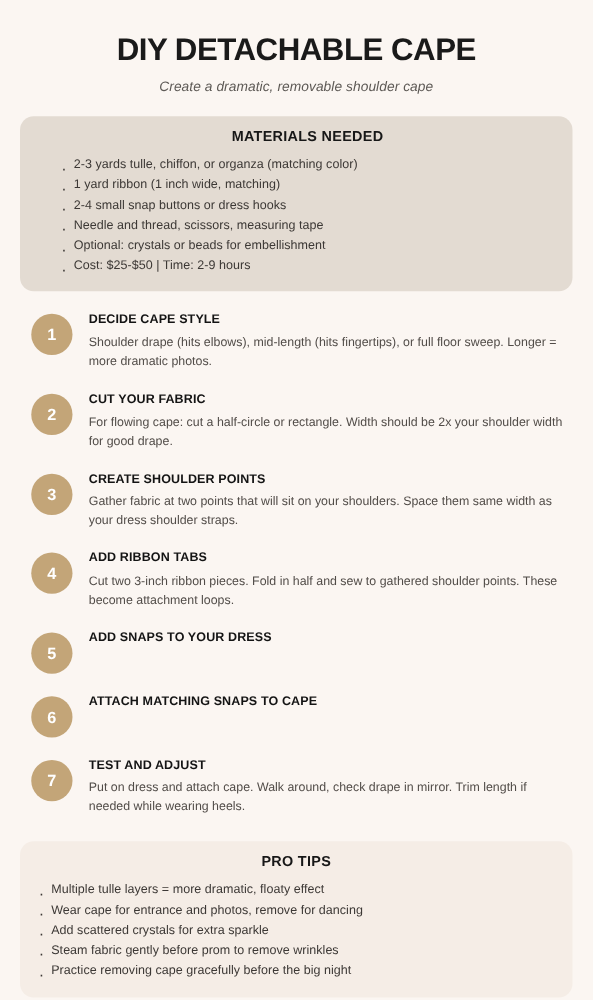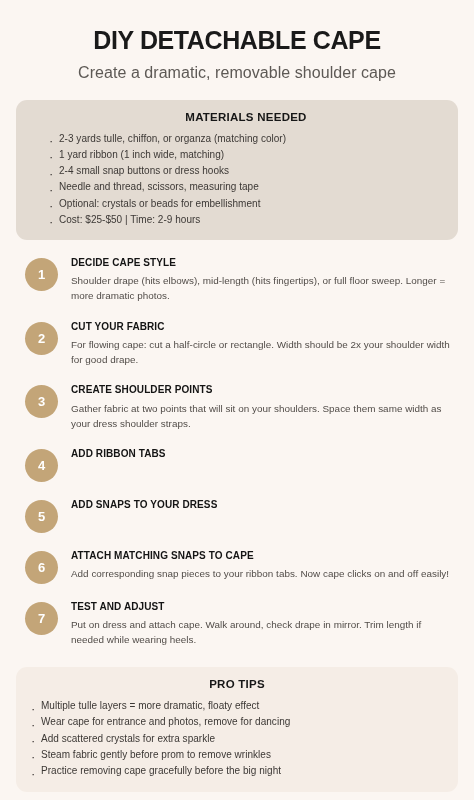--- a/index.html
+++ b/index.html
@@ -35,25 +35,26 @@
     font-size: 25px;
     line-height: 1.12;
     font-weight: 700;
     letter-spacing: -0.4px;
     color: #1A1A1A;
     font-family: "Liberation Sans", sans-serif;
     white-space: nowrap;
   }
   .subtitle {
     margin: 9px 0 0 0;
-    font-size: 16px;
+    font-size: 11px;
     line-height: 1.3;
     color: #5D5955;
     font-weight: 400;
     letter-spacing: 0.05px;
+    font-style: italic;
   }
 
   
   .panel {
     border-radius: 11px;
     box-sizing: border-box;
   }
   .panel-title {
     margin: 0;
     text-align: center;
@@ -193,35 +194,35 @@
       <div class="step-body">
         <h3 class="step-title">CREATE SHOULDER POINTS</h3>
         <p class="step-desc">Gather fabric at two points that will sit on your shoulders. Space them same width as your dress shoulder straps.</p>
       </div>
     </div>
 
     <div class="step">
       <div class="step-badge">4</div>
       <div class="step-body">
         <h3 class="step-title">ADD RIBBON TABS</h3>
+        <p class="step-desc">Cut two 3-inch ribbon pieces. Fold in half and sew to gathered shoulder points. These become attachment loops.</p>
       </div>
     </div>
 
     <div class="step">
       <div class="step-badge">5</div>
       <div class="step-body">
         <h3 class="step-title">ADD SNAPS TO YOUR DRESS</h3>
       </div>
     </div>
 
     <div class="step">
       <div class="step-badge">6</div>
       <div class="step-body">
         <h3 class="step-title">ATTACH MATCHING SNAPS TO CAPE</h3>
-        <p class="step-desc">Add corresponding snap pieces to your ribbon tabs. Now cape clicks on and off easily!</p>
       </div>
     </div>
 
     <div class="step">
       <div class="step-badge">7</div>
       <div class="step-body">
         <h3 class="step-title">TEST AND ADJUST</h3>
         <p class="step-desc">Put on dress and attach cape. Walk around, check drape in mirror. Trim length if needed while wearing heels.</p>
       </div>
     </div>

